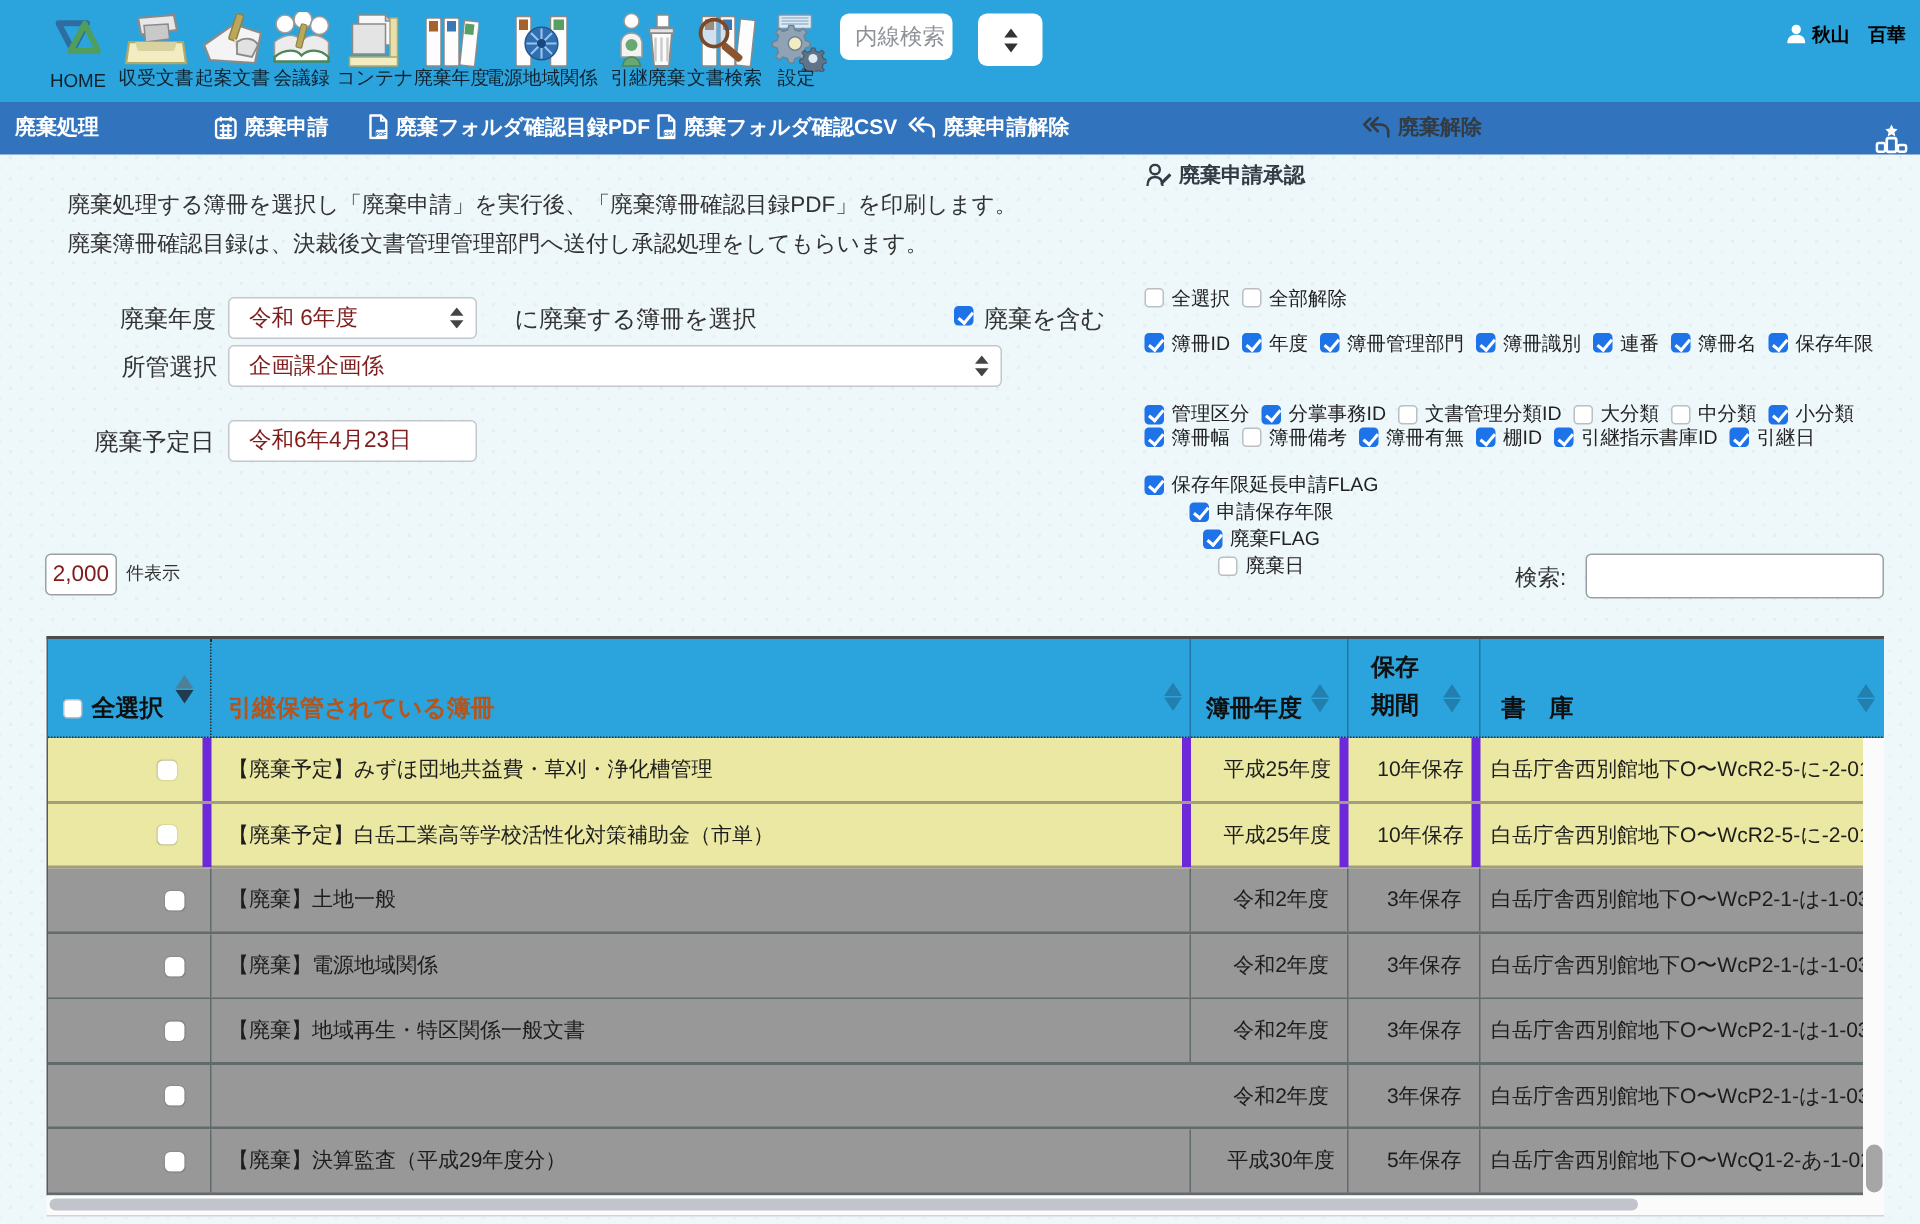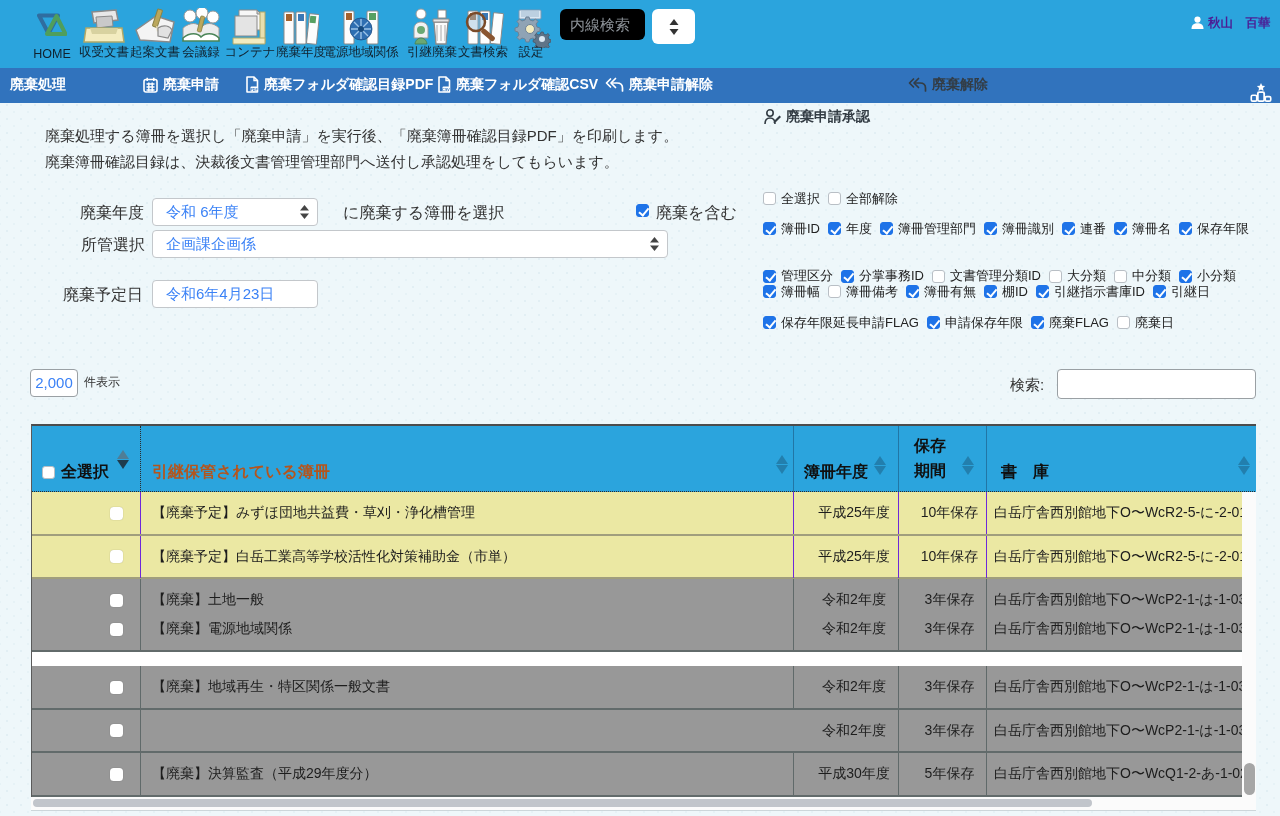--- a/index.html
+++ b/index.html
@@ -12,34 +12,34 @@
   background-image: radial-gradient(#e2eff4 1px, transparent 1.2px), radial-gradient(#e6f2f6 1px, transparent 1.2px);
   background-size: 14px 14px, 14px 14px;
   background-position: 0 0, 7px 7px;
 }
 
 
 #nav { position:absolute; left:0; top:0; width:1280px; height:68px; background:#2ba4dd; }
 .nitem { position:absolute; top:0; height:68px; text-align:center; }
 .nitem .lbl { position:absolute; bottom:7px; left:50%; transform:translateX(-50%); white-space:nowrap; font-size:12.5px; color:#10212e; }
 .nitem svg { position:absolute; top:8px; left:50%; transform:translateX(-50%); }
-#navsearch { position:absolute; left:560px; top:9px; width:85px; height:31px; background:#000000; border-radius:6px; font-size:15px; color:#8d9399; line-height:31px; padding-left:10px; }
+#navsearch { position:absolute; left:560px; top:9px; width:75px; height:31px; background:#ffffff; border-radius:6px; font-size:15px; color:#8d9399; line-height:31px; padding-left:10px; }
 #navsel { position:absolute; left:652px; top:9px; width:43px; height:35px; background:#fff; border-radius:6px; }
-#navuser { position:absolute; left:1191px; top:15px; color:#4c1d95; font-size:12.5px; font-weight:bold; }
+#navuser { position:absolute; left:1191px; top:15px; color:#000000; font-size:12.5px; font-weight:bold; }
 
 
 #tbar { position:absolute; left:0; top:68px; width:1280px; height:35px; background:#3173bd; }
 .titem { position:absolute; top:0; height:33px; display:flex; align-items:center; color:#fff; font-weight:bold; font-size:14px; white-space:nowrap; }
 .titem.mut { color:#333c44; }
 .titem svg { margin-right:5px; }
 
 
 .ins { position:absolute; left:45px; font-size:15px; color:#333; white-space:nowrap; }
 .flabel { position:absolute; font-size:16px; color:#333; white-space:nowrap; }
-.ctl { position:absolute; background:#fff; border:1px solid #c3c7cb; border-radius:4px; font-size:15px; color:#3b82f6; }
+.ctl { position:absolute; background:#fff; border:1px solid #c3c7cb; border-radius:4px; font-size:15px; color:#7f1d1d; }
 .sel .txt { position:absolute; left:13px; top:50%; transform:translateY(-50%); }
 .sel svg.ar { position:absolute; right:7px; top:50%; transform:translateY(-50%); }
 
 
 .cb { display:inline-block; width:13px; height:13px; border:1px solid #b9bfc5; border-radius:3px; background:#fff; vertical-align:-2px; position:relative; flex:none; }
 .cb.on { background:#1e73e8; border-color:#1e73e8; }
 .cb.on::after { content:""; position:absolute; left:3.6px; top:0.6px; width:3.8px; height:7.6px; border:solid #fff; border-width:0 2px 2px 0; transform:rotate(40deg); }
 .ckrow { position:absolute; left:763px; display:flex; align-items:center; font-size:13px; color:#222; white-space:nowrap; height:17px; }
 .ckrow .cb { margin-right:5px; }
 .ckrow .it { margin-right:8px; display:flex; align-items:center; }
@@ -51,21 +51,21 @@
 .hc .ht { position:absolute; bottom:9px; left:0; font-weight:bold; font-size:16px; color:#101010; white-space:nowrap; }
 .sortud { position:absolute; width:13px; height:20px; }
 .sortud .u { position:absolute; top:0; left:0; width:0; height:0; border-left:6.5px solid transparent; border-right:6.5px solid transparent; border-bottom:9px solid rgba(16,60,86,.35); }
 .sortud .d { position:absolute; top:10px; left:0; width:0; height:0; border-left:6.5px solid transparent; border-right:6.5px solid transparent; border-top:9px solid rgba(16,60,86,.35); }
 .sortud.act .u { border-bottom-color:#4f7e97; }
 .sortud.act .d { border-top-color:#1f3c4e; }
 .trow { position:absolute; left:0; width:1210px; height:43.5px; }
 .trow.y { background:#ebe8a3; border-bottom:2px solid #a09e7d; }
 .trow.g { background:#989898; border-bottom:2px solid #626b6b; }
 .tc { position:absolute; top:0; height:42px; display:flex; align-items:center; font-size:14px; color:#1d1d1d; white-space:nowrap; overflow:hidden; }
-.trow.y .tc { border-right:1px solid #6d28d9; }
+.trow.y .tc { border-right:6px solid #6d28d9; }
 .trow.g .tc { border-right:1px solid #606a6a; }
 .tc.c1 { left:0; width:109px; justify-content:flex-end; padding-right:17px; }
 .tc.c2 { left:109px; width:653px; padding-left:11px; }
 .tc.c3 { left:762px; width:105px; justify-content:center; padding-left:16px; }
 .tc.c4 { left:867px; width:88px; justify-content:center; padding-left:14px; }
 .tc.c5 { left:955px; width:255px; padding-left:7px; border-right:none !important; }
 .rcb { width:13px; height:13px; border-radius:3.5px; background:#fff; box-shadow:0 0 1px rgba(0,0,0,.35); }
 #vsb { position:absolute; left:1210px; top:66px; width:15px; height:307px; background:#fbfbfb; }
 #vsb .th { position:absolute; left:2px; top:271px; width:11px; height:32px; background:#a6a6a6; border-radius:5.5px; }
 #hsb { position:absolute; left:31px; top:797px; width:1225px; height:14px; background:#fbfbfb; border-bottom:1px solid #ccd6da; }
@@ -294,21 +294,21 @@
   <span class="it"><span class="cb on"></span>小分類</span>
 </div>
 <div class="ckrow" style="top:283px;justify-content:center;">
   <span class="it"><span class="cb on"></span>簿冊幅</span>
   <span class="it"><span class="cb"></span>簿冊備考</span>
   <span class="it"><span class="cb on"></span>簿冊有無</span>
   <span class="it"><span class="cb on"></span>棚ID</span>
   <span class="it"><span class="cb on"></span>引継指示書庫ID</span>
   <span class="it"><span class="cb on"></span>引継日</span>
 </div>
-<div class="ckrow" style="top:314px;">
+<div class="ckrow" style="top:314px;flex-direction:column;">
   <span class="it"><span class="cb on"></span>保存年限延長申請FLAG</span>
   <span class="it"><span class="cb on"></span>申請保存年限</span>
   <span class="it"><span class="cb on"></span>廃棄FLAG</span>
   <span class="it"><span class="cb"></span>廃棄日</span>
 </div>
 
 <div class="ctl" style="left:30px; top:369px; width:48px; height:28px; line-height:26px; text-align:center; border-color:#9aa0a4;">2,000</div>
 <div class="flabel" style="left:84px; top:374px; font-size:12px;">件表示</div>
 <div class="flabel" style="left:1010px; top:376px; font-size:15px;">検索:</div>
 <div class="ctl" style="left:1057px; top:369px; width:199px; height:30px; border-color:#9aa0a4;"></div>
@@ -373,21 +373,21 @@
   </div>
   <div class="trow g" style="top:153px;">
     <div class="tc c1">
         <span class="rcb"></span>
       </div>
     <div class="tc c2">【廃棄】土地一般</div>
     <div class="tc c3">令和2年度</div>
     <div class="tc c4">3年保存</div>
     <div class="tc c5">白岳庁舎西別館地下О〜WcP2-1-は-1-03</div>
   </div>
-  <div class="trow g" style="top:182px;text-align:right;">
+  <div class="trow g" style="top:197px;text-align:right;">
     <div class="tc c1">
         <span class="rcb"></span>
       </div>
     <div class="tc c2">【廃棄】電源地域関係</div>
     <div class="tc c3">令和2年度</div>
     <div class="tc c4">3年保存</div>
     <div class="tc c5">白岳庁舎西別館地下О〜WcP2-1-は-1-03</div>
   </div>
   <div class="trow g" style="top:240px;">
     <div class="tc c1">

